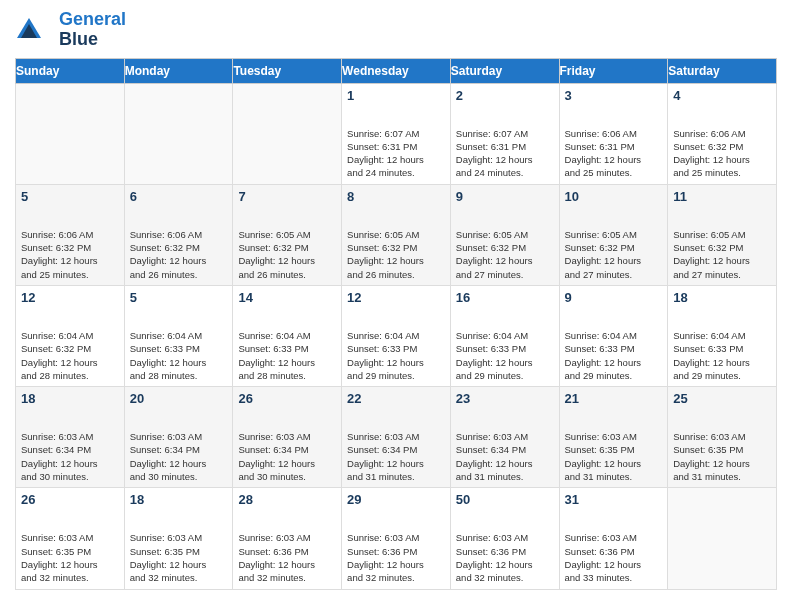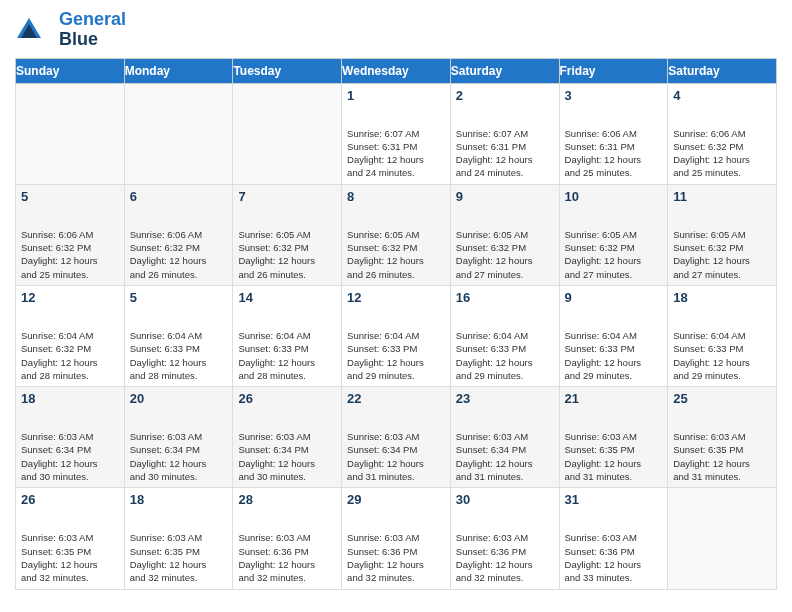--- a/index.html
+++ b/index.html
@@ -332,21 +332,21 @@
 and 32 minutes.</div>
         </td>
         <td>
           <span class="day-num">29</span>
           <div class="cell-info" style="white-space: pre-line;">Sunrise: 6:03 AM
 Sunset: 6:36 PM
 Daylight: 12 hours
 and 32 minutes.</div>
         </td>
         <td>
-          <span class="day-num">30</span>
+          <span class="day-num">50</span>
           <div class="cell-info" style="white-space: pre-line;">Sunrise: 6:03 AM
 Sunset: 6:36 PM
 Daylight: 12 hours
 and 32 minutes.</div>
         </td>
         <td>
           <span class="day-num">31</span>
           <div class="cell-info" style="white-space: pre-line;">Sunrise: 6:03 AM
 Sunset: 6:36 PM
 Daylight: 12 hours

